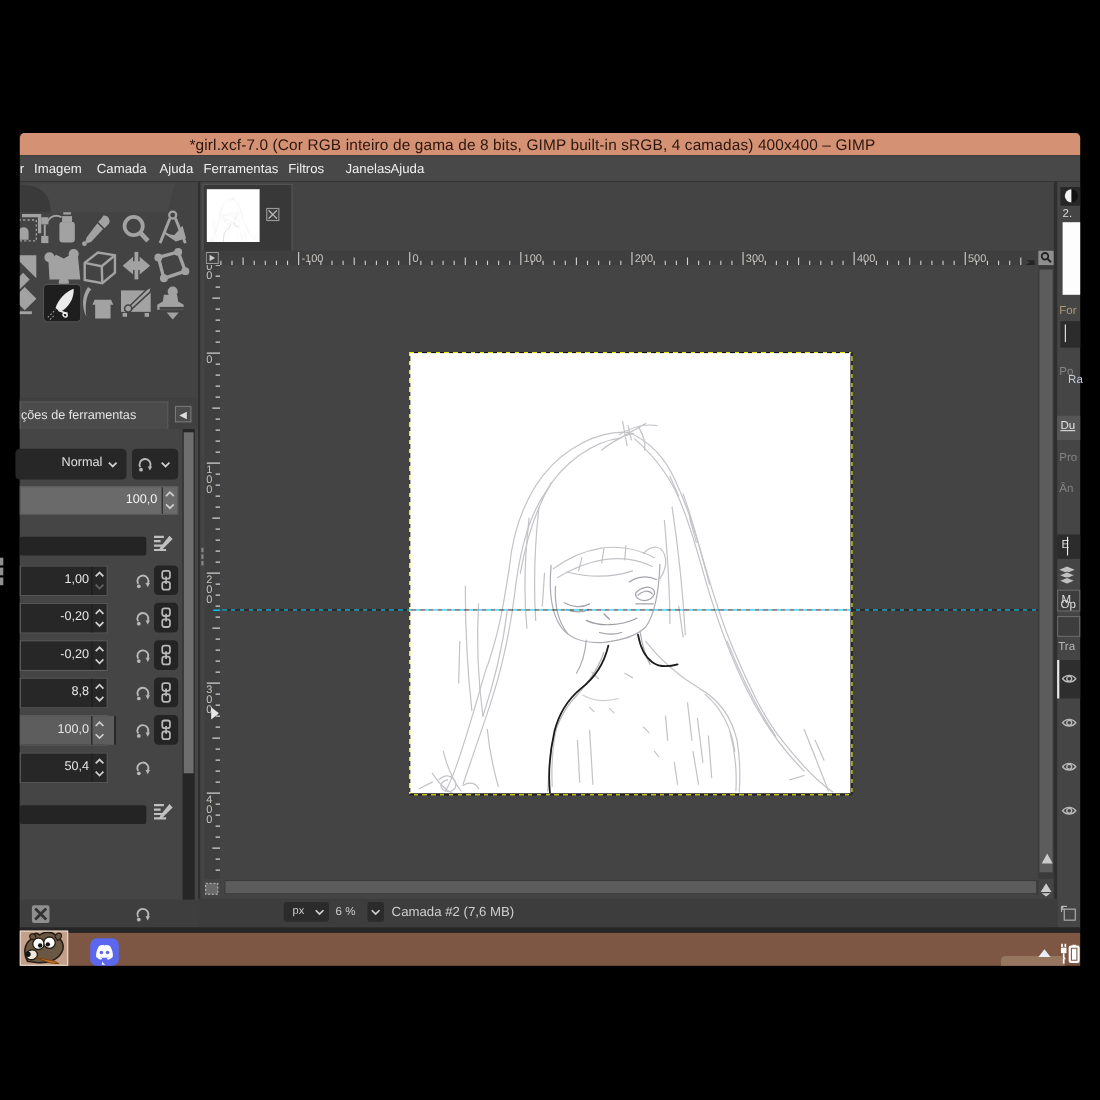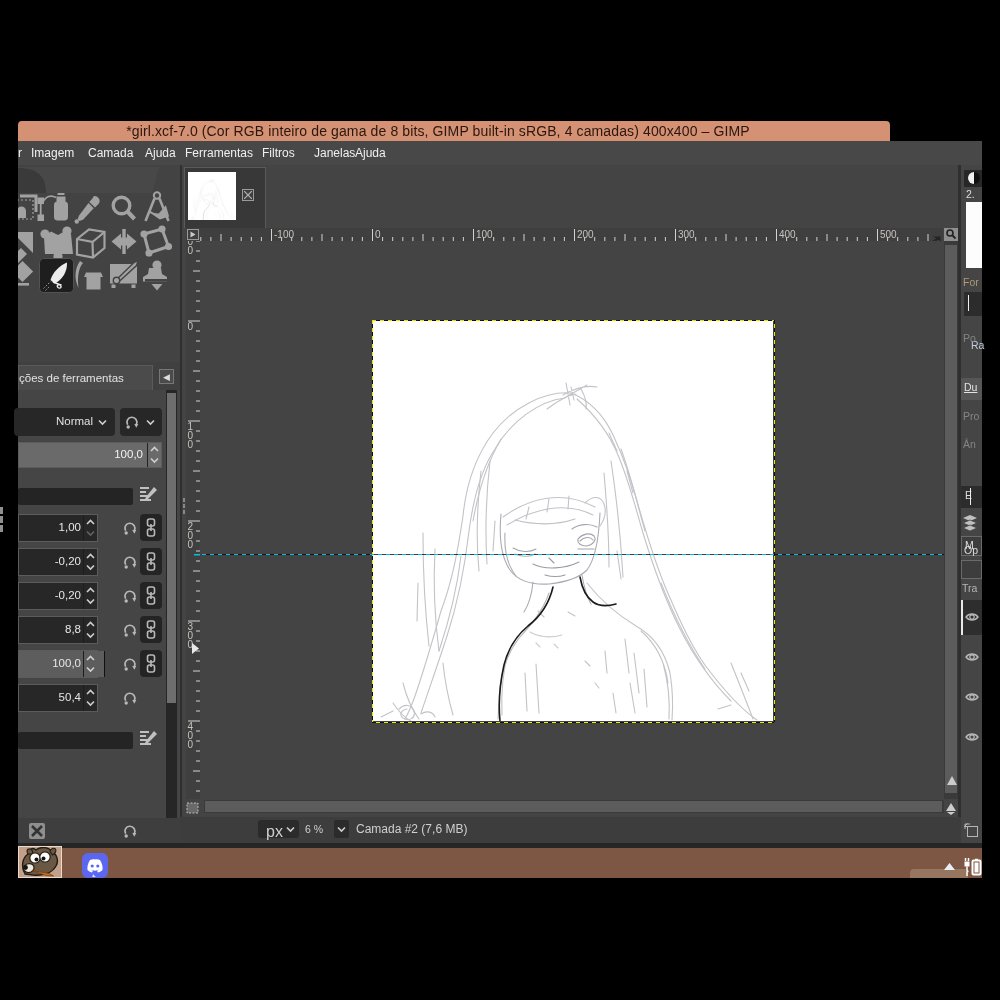--- a/index.html
+++ b/index.html
@@ -1,21 +1,21 @@
 <!DOCTYPE html>
 <html><head>
 <meta charset="utf-8">
 <style>
   * { margin:0; padding:0; box-sizing:border-box; }
   html,body { width:1000px; height:1000px; background:#000; overflow:hidden;
     font-family:"Liberation Sans", sans-serif; }
   .abs { position:absolute; }
   #screen { position:absolute; left:0; top:0; width:1000px; height:1000px; background:#000; }
   
-  #titlebar { left:18px; top:121px; width:872px; height:20px; background:#d49174;
+  #titlebar { left:18px; top:121px; width:964px; height:20px; background:#d49174;
     border-radius:4px 4px 0 0; color:#2b170e; font-size:14px; letter-spacing:0.12px; text-align:center; line-height:20px; padding-right:32px; }
   
   #menubar { left:18px; top:141px; width:964px; height:24px; background:#484848;
     color:#f0f0f0; font-size:12px; }
   #menubar span { position:absolute; top:5px; }
   
   #toolbox { left:18px; top:165px; width:162px; height:197px; background:#434343; }
   
   #toolopts { left:18px; top:362px; width:162px; height:483px; background:#454545; }
   .spinbox { position:absolute; left:0; width:80px; height:27px; background:#272727;
@@ -582,21 +582,21 @@
         <use href="#eyeic"></use>
       </svg>
     <svg class="abs" style="left:3px;top:658px;" width="15" height="15" viewBox="0 0 15 15">
         <rect x="3.5" y="3.5" width="10" height="10" fill="none" stroke="#b5b5b5"></rect>
         <path d="M 3.5,3.5 l -3,0 m 0,-0 l 3,-3" stroke="#b5b5b5"></path>
         <path d="M 1,6 L 1,1 L 6,1" fill="none" stroke="#b5b5b5"></path>
       </svg>
   </div>
   <div class="abs" id="statusbar">
     <div class="abs" style="left:78px;top:3px;width:41px;height:18px;background:#2b2b2b;border-radius:3px;">
-      <span class="abs" style="left:8px;top:3px;font-size:16px;">px</span>
+      <span class="abs" style="left:8px;top:3px;font-size:10px;">px</span>
       <svg class="abs" style="right:4px;top:6px;" width="9" height="7" viewBox="0 0 9 7">
           <use href="#chvd"></use>
         </svg>
     </div>
     <span class="abs" style="left:125px;top:6px;font-size:10.5px;">6 %</span>
     <div class="abs" style="left:154px;top:3px;width:15px;height:18px;background:#2b2b2b;border-radius:2px;">
       <svg class="abs" style="left:3px;top:6px;" width="9" height="7" viewBox="0 0 9 7">
           <use href="#chvd"></use>
         </svg>
     </div>

